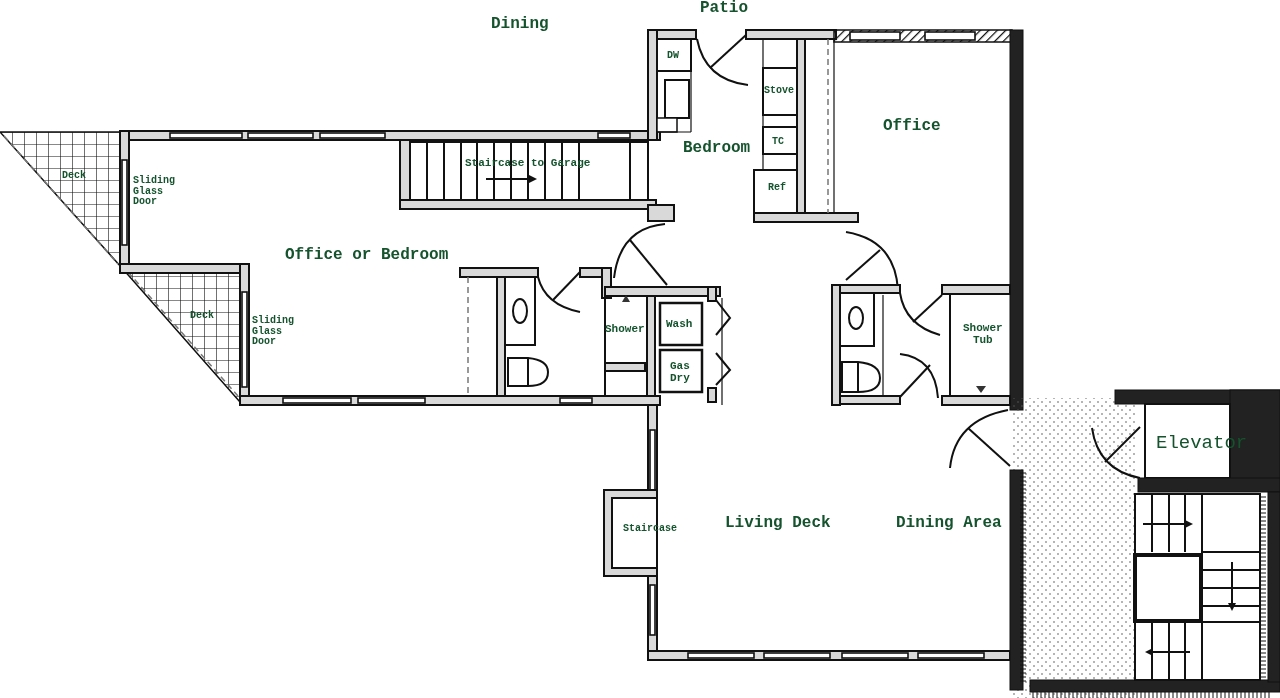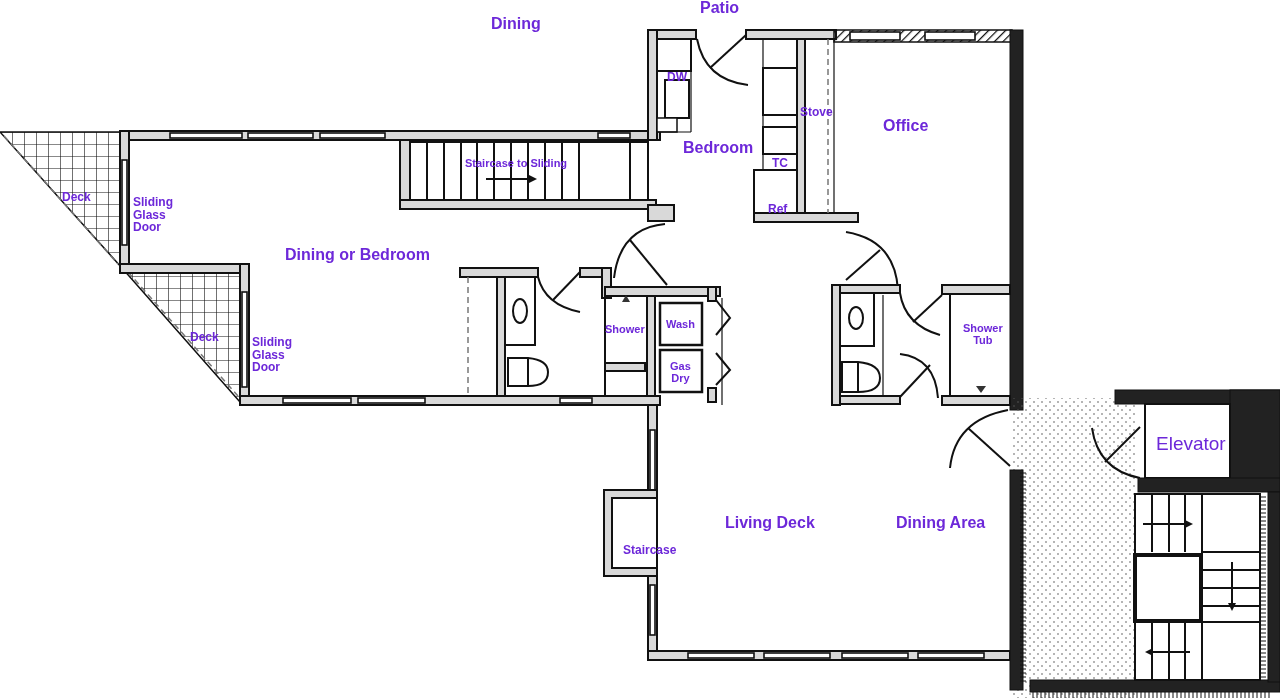--- a/index.html
+++ b/index.html
@@ -1,20 +1,20 @@
 <!DOCTYPE html>
 <html><head>
 <meta charset="utf-8">
 <style>
   html, body { margin:0; padding:0; background:#ffffff; }
   body { width:1280px; height:698px; overflow:hidden; position:relative; font-family:"Liberation Sans", sans-serif; }
   svg { position:absolute; left:0; top:0; }
-  .lbl { position:absolute; font-family:Liberation Sans, sans-serif; font-weight:bold; color:#6d28d9; white-space:nowrap; line-height:1.05; }
+  .lbl { position:absolute; font-family:Liberation Mono, monospace; font-weight:bold; color:#14532d; white-space:nowrap; line-height:1.05; }
   .lbl.big { font-size:16px; }
-  .lbl.sm { font-size:12px;margin-top:20px; }
+  .lbl.sm { font-size:10px; }
   .lbl.xs { font-size:11px; }
   .lbl.center { text-align:center; }
   .lbl.plain { font-weight:normal; font-size:19px; }
   .wall { fill:#d9d9d9; stroke:#111; stroke-width:2; }
   .win { fill:#ffffff; stroke:#111; stroke-width:1.6; }
   .line { stroke:#111; stroke-width:2; fill:none; }
   .thin { stroke:#111; stroke-width:1.2; fill:none; }
   .dash { stroke:#777; stroke-width:1.5; stroke-dasharray:6 4; fill:none; }
   .black { fill:#222; stroke:#111; stroke-width:1; }
 </style>
@@ -224,43 +224,43 @@
     <line x1="1190" y1="652" x2="1148" y2="652" class="line"></line>
     <polygon points="1145,652 1153,648 1153,656" fill="#111"></polygon>
   </g>
 </svg>
 
 <div class="lbl big" style="left:491px;top:16px;">Dining</div>
 <div class="lbl big" style="left:700px;top:0px;">Patio</div>
 
 <div class="lbl big" style="left:683px;top:140px;">Bedroom</div>
 <div class="lbl big" style="left:883px;top:118px;">Office</div>
-<div class="lbl big" style="left:285px;top:247px;">Dining or Bedroom</div>
+<div class="lbl big" style="left:285px;top:247px;">Office or Bedroom</div>
 <div class="lbl big" style="left:725px;top:515px;">Living Deck</div>
 <div class="lbl big" style="left:896px;top:515px;">Dining Area</div>
 <div class="lbl plain" style="left:1156px;top:434px;">Elevator</div>
 
 <div class="lbl sm" style="left:62px;top:171px;">Deck</div>
 <div class="lbl sm" style="left:190px;top:311px;">Deck</div>
 
 <div class="lbl sm" style="left:133px;top:176px;">
   <div>Sliding</div>
   <div>Glass</div>
   <div>Door</div>
 </div>
 <div class="lbl sm" style="left:252px;top:316px;">
   <div>Sliding</div>
   <div>Glass</div>
   <div>Door</div>
 </div>
 
-<div class="lbl xs" style="left:465px;top:158px;">Staircase to Sliding</div>
+<div class="lbl xs" style="left:465px;top:158px;">Staircase to Garage</div>
 
 <div class="lbl sm" style="left:667px;top:51px;">DW</div>
-<div class="lbl sm" style="left:764px;top:86px;padding-left:36px;">Stove</div>
+<div class="lbl sm" style="left:764px;top:86px;">Stove</div>
 <div class="lbl sm" style="left:772px;top:137px;">TC</div>
 <div class="lbl sm" style="left:768px;top:183px;">Ref</div>
 
 <div class="lbl xs" style="left:605px;top:324px;">Shower</div>
 <div class="lbl xs" style="left:666px;top:319px;">Wash</div>
 <div class="lbl xs center" style="left:670px;top:361px;">
   <div>Gas</div>
   <div>Dry</div>
 </div>
 <div class="lbl xs center" style="left:963px;top:323px;">

